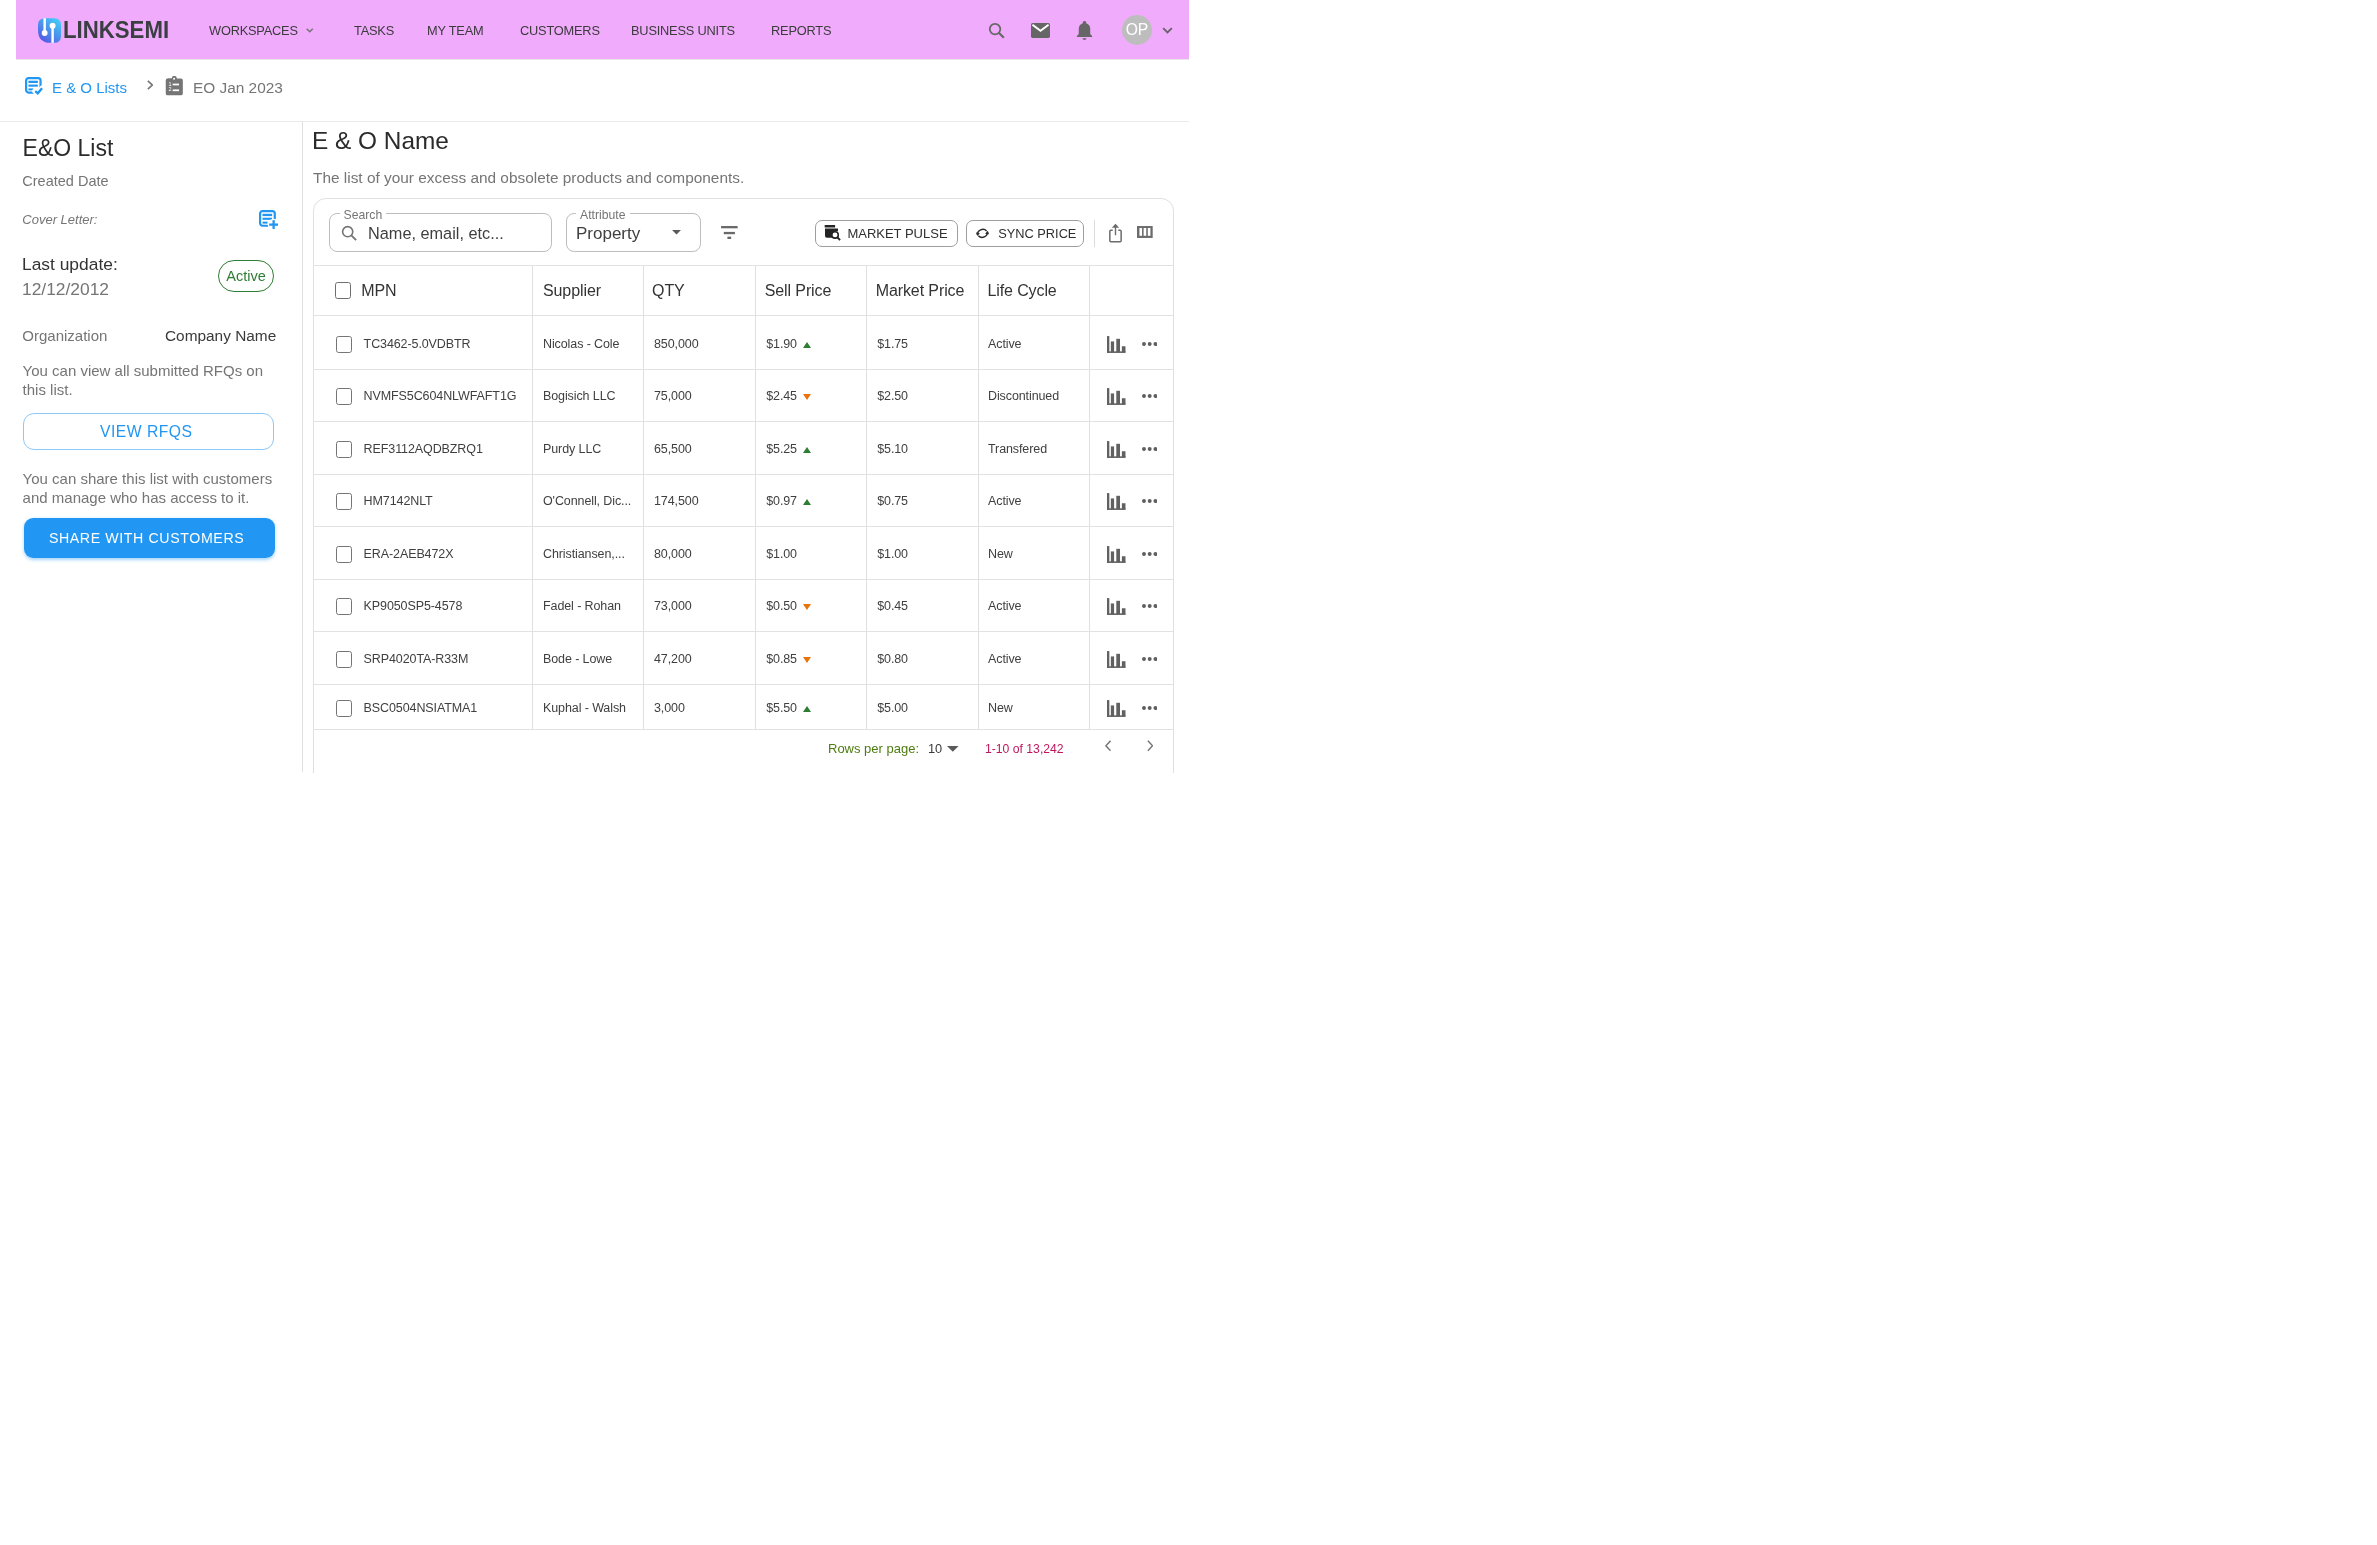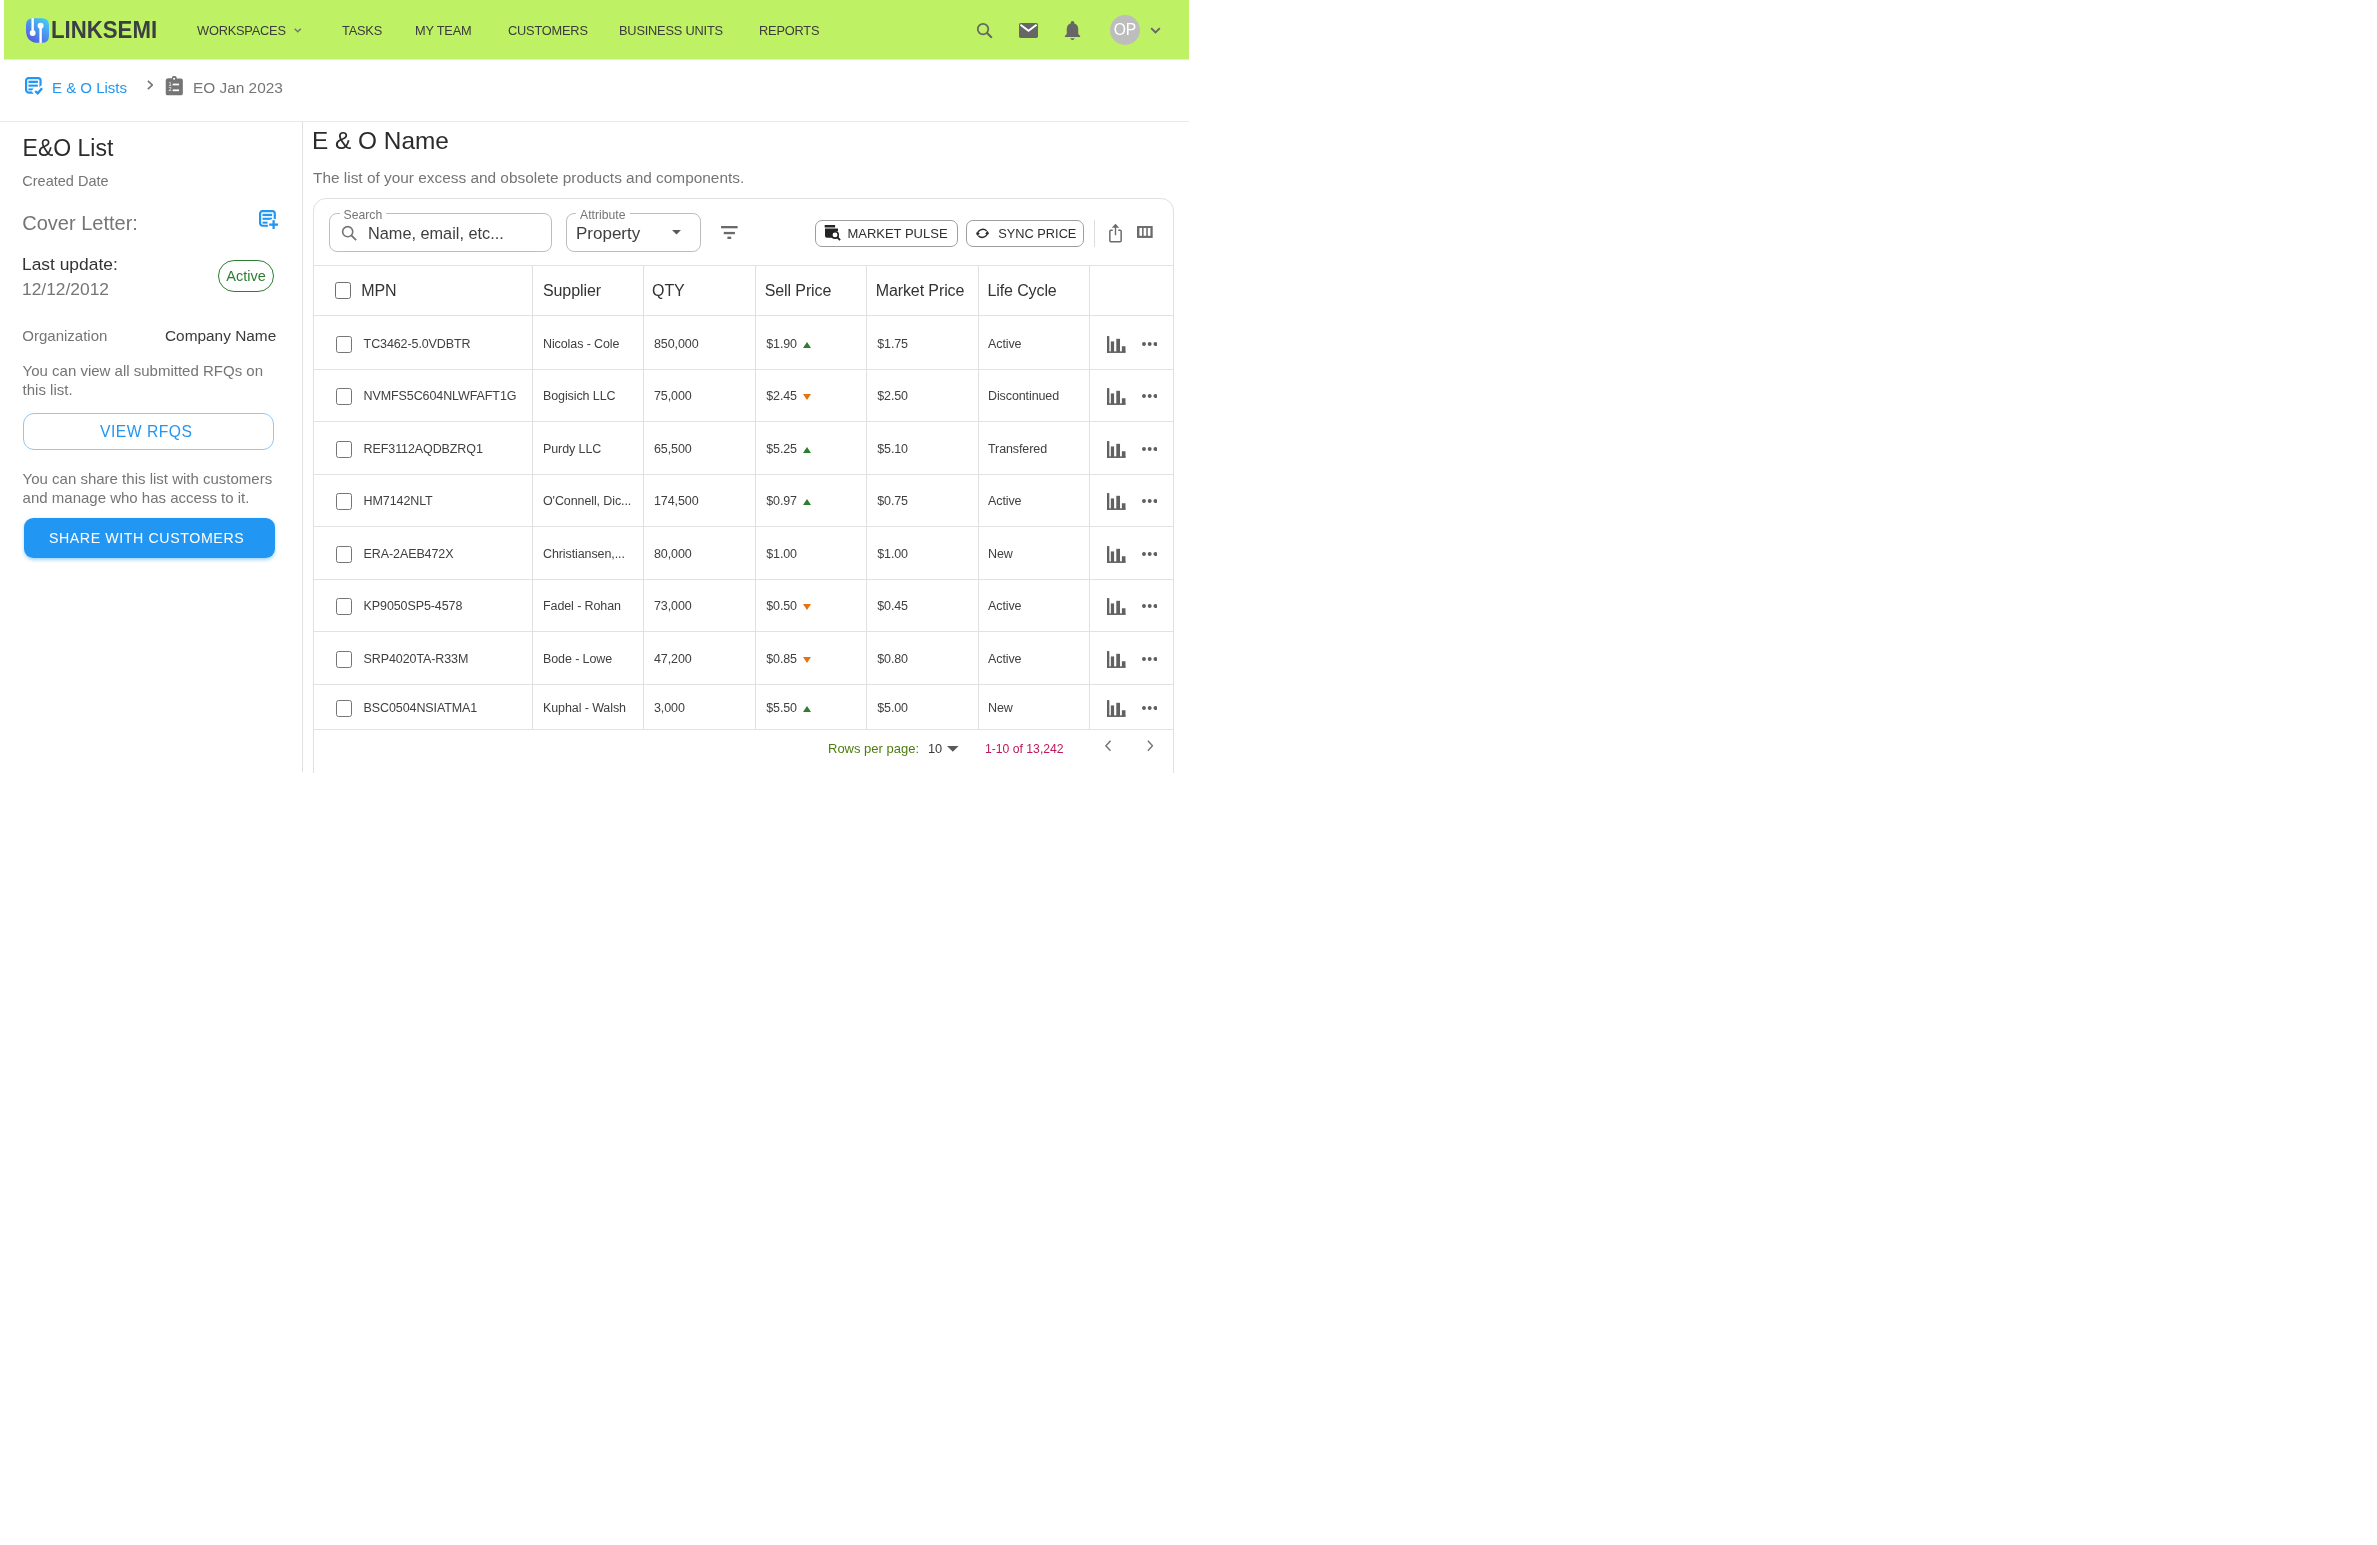--- a/index.html
+++ b/index.html
@@ -1,21 +1,21 @@
 <!DOCTYPE html>
 <html style="font-size:9.3px"><head>
 <meta charset="utf-8">
 <style>
 * { margin:0; padding:0; box-sizing:border-box; }
 html,body { width:1189px; height:773px; background:#fff; font-family:"Liberation Sans", sans-serif; overflow:hidden; }
 .abs { position:absolute; }
 .t { position:absolute; line-height:1; white-space:nowrap; }
 body { position:relative; }
 
-#hdr { position:absolute; left:4px; top:0; width:1189px; height:60px; border-bottom:0.6px solid #e7e7e7; background:#bef264; }
+#hdr { position:absolute; left:16px; top:0; width:1189px; height:60px; border-bottom:0.6px solid #e7e7e7; background:#f0abfc; }
 .nav { position:absolute; top:23.4px; font-size:12.8px; letter-spacing:-0.2px; color:#3b3b3b; font-weight:500; }
 
 #bc { position:absolute; left:0; top:61px; width:1189px; height:61px; border-bottom:0.6px solid #eaeaea; background:#fff; }
 
 #vdiv { position:absolute; left:302px; top:121px; width:0.6px; height:651px; background:#e0e0e0; }
 
 .gray { color:#757575; }
 .dark { color:#3a3a3a; }
 
 #viewrfqs { position:absolute; left:23px; top:413px; width:251px; height:37px; border:0.6px solid #8ec8f8; border-radius:11px; display:flex; align-items:center; justify-content:center; padding-right:4.6px; font-size:15.7px; letter-spacing:0.5px; color:#2196f3; font-weight:500; }
@@ -102,21 +102,21 @@
     <rect x="13.2" y="12.9" width="11" height="3" fill="#fff"></rect>
     <text x="6.2" y="26.4" font-family="Liberation Sans" font-size="9.5" fill="#fff">2</text>
     <rect x="13.2" y="22.9" width="11" height="3" fill="#fff"></rect>
   </svg>
   <div class="t" style="left:193px; top:19px; font-size:15.4px; color:#757575;">EO Jan 2023</div>
 </div>
 <div id="vdiv"></div>
 
 <div class="t dark" style="left:22.6px; top:137px; font-size:23px; color:#2b2b2b;">E&amp;O List</div>
 <div class="t gray" style="left:22.3px; top:174px; font-size:14.5px;">Created Date</div>
-<div class="t gray" style="left:22.3px; top:213px; font-size:20px;">Cover Letter:</div>
+<div class="t gray" style="left:22.3px; top:213px; font-size:13px;font-style:italic;">Cover Letter:</div>
 <svg class="abs" style="left:259px; top:210px;" width="19" height="19" viewBox="0 0 33 33">
   <rect x="1.9" y="1.9" width="25.5" height="25.5" rx="4.2" fill="none" stroke="#2196f3" stroke-width="3.8"></rect>
   <rect x="6.1" y="6.6" width="16.7" height="4" fill="#2196f3"></rect>
   <rect x="6.1" y="13.4" width="16.7" height="3.7" fill="#2196f3"></rect>
   <rect x="6.1" y="20.2" width="8.7" height="3.5" fill="#2196f3"></rect>
   <circle cx="25.4" cy="25.4" r="10.2" fill="#fff"></circle>
   <rect x="23.4" y="17.6" width="4" height="15.5" fill="#2196f3"></rect>
   <rect x="17.7" y="23.4" width="15.4" height="4" fill="#2196f3"></rect>
 </svg>
 <div class="t" style="left:22px; top:256px; font-size:17.4px; color:#333;">Last update:</div>

